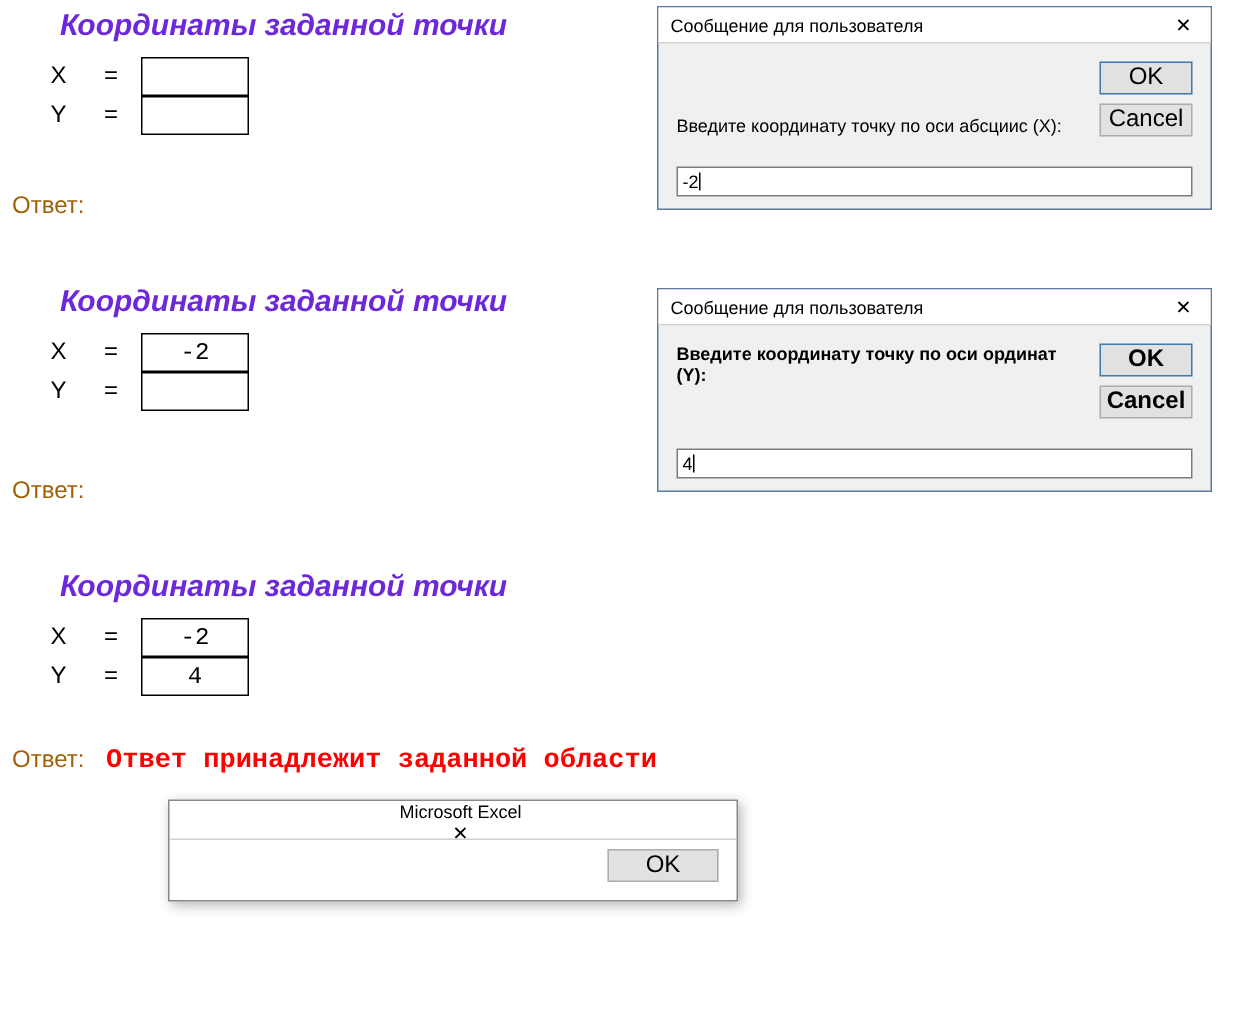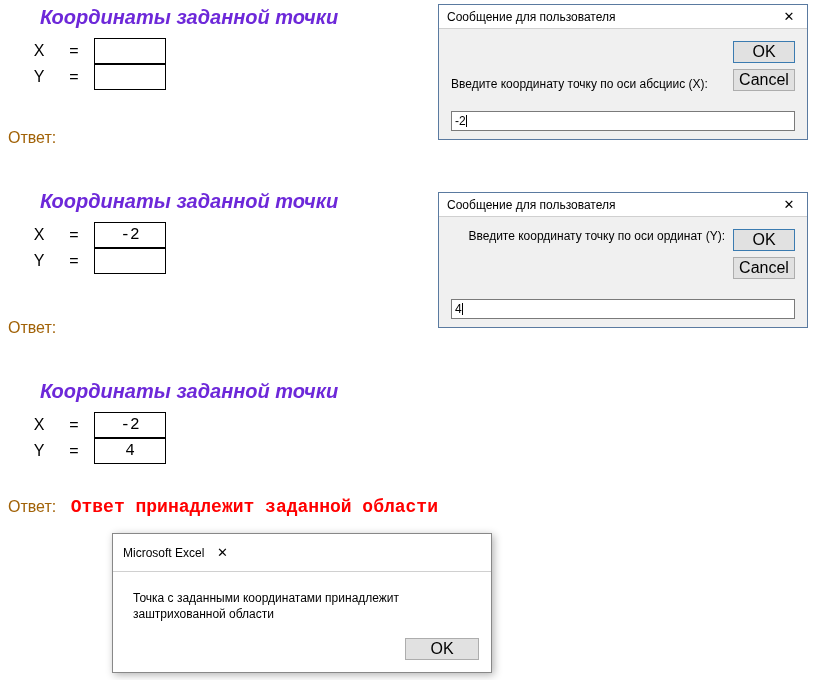--- a/index.html
+++ b/index.html
@@ -131,23 +131,25 @@
     background: #ffffff;
     border: 1px solid #888;
     box-shadow: 2px 2px 8px rgba(0,0,0,0.3);
     font-family: "Segoe UI", Tahoma, sans-serif;
     font-size: 12px;
     color: #000;
   }
   .msgbox-title {
     display: flex;
     align-items: center;
-    height: 38px;
+    justify-content: space-between;
+    height: 26px;
     padding: 0 0 0 10px;
     border-bottom: 1px solid #d0d0d0;
+    flex-direction: column;
   }
   .msgbox-body {
     padding: 18px 16px 10px 20px;
     min-height: 60px;
     line-height: 1.35;
   }
   .msgbox-footer {
     display: flex;
     justify-content: flex-end;
     padding: 6px 12px 12px 0;
@@ -217,21 +219,21 @@
   <span class="answer-label">Ответ:</span>
   <span class="answer-text"></span>
 </div>
 
 <div class="dialog" style="left:438px; top:192px; width:370px;">
   <div class="dialog-title">
     <span>Сообщение для пользователя</span>
     <div class="dialog-close">✕</div>
   </div>
   <div class="dialog-body" style="height:110px;">
-    <div style="display:flex; justify-content:flex-end; align-items:flex-start;">
+    <div style="display:flex; justify-content:flex-end; align-items:flex-start;font-weight:bold;">
       <span class="prompt-text">Введите координату точку по оси ординат (Y):</span>
       <div style="display:flex; flex-direction:column; gap:6px; margin-left:8px;">
         <div class="btn btn-default">OK</div>
         <div class="btn">Cancel</div>
       </div>
     </div>
     <div style="position:absolute; left:12px; right:12px; bottom:8px;">
       <div class="input-field">
         <span>4</span>
           <span style="border-left:1px solid #000; height:12px; display:inline-block;"></span>
@@ -259,19 +261,16 @@
   <span class="answer-label">Ответ:</span>
   &nbsp;&nbsp;
   <span class="answer-text">Ответ принадлежит заданной области</span>
 </div>
 
 <div class="msgbox-dlg" style="left:112px; top:533px;">
   <div class="msgbox-title">
     <span>Microsoft Excel</span>
     <div class="dialog-close">✕</div>
   </div>
-  <div class="msgbox-body">
-    <span>Точка с заданными координатами принадлежит заштрихованной области</span>
-  </div>
   <div class="msgbox-footer">
     <div class="btn" style="width:74px;">OK</div>
   </div>
 </div>
 
 </body></html>

